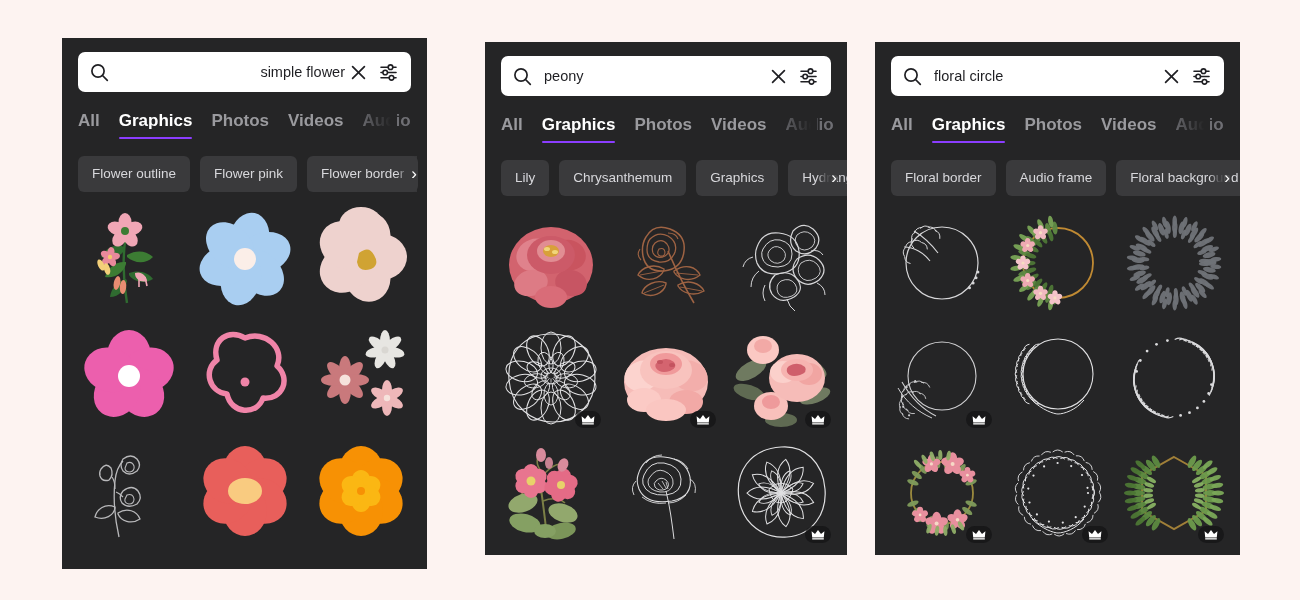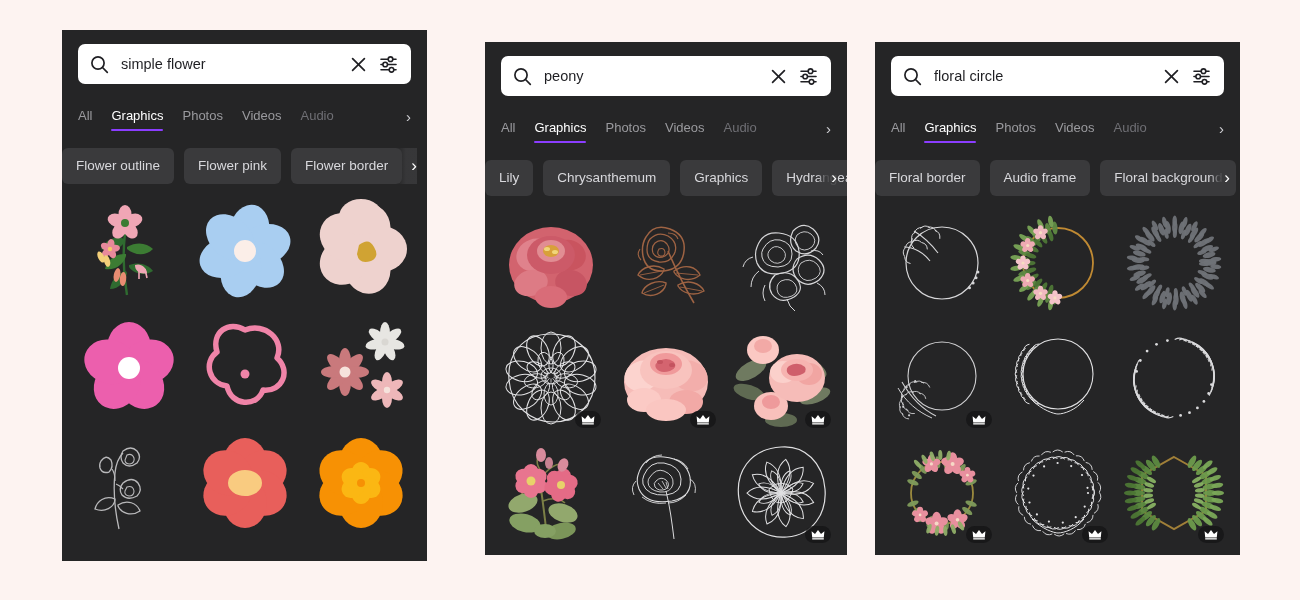--- a/index.html
+++ b/index.html
@@ -14,21 +14,21 @@
     width: 1300px; height: 600px;
     background: #fdf3f1;
   }
   .panel {
     position: absolute;
     background: #252526;
     overflow: hidden;
     display: flex;
     flex-direction: column;
   }
-  #panel-0 { left: 62px;  top: 30px; width: 365px; height: 531px; }
+  #panel-0 { left: 62px;  top: 38px; width: 365px; height: 531px; text-align: right; }
   #panel-1 { left: 485px; top: 42px; width: 362px; height: 513px; }
   #panel-2 { left: 875px; top: 42px; width: 365px; height: 513px; justify-content: space-between; }
 
   
   .searchbar {
     margin: 14px 16px 0 16px;
     height: 40px;
     background: #ffffff;
     border-radius: 7px;
     display: flex;
@@ -57,22 +57,22 @@
   .tabs {
     margin: 15px 0 0 0;
     padding: 0 16px;
     display: flex;
     align-items: flex-end;
     position: relative;
     height: 32px;
     box-sizing: border-box;
   }
   .tab {
-    font-size: 13px;
-    font-weight: normal;
+    font-size: 17px;
+    font-weight: bold;
     color: #9a9a9e;
     margin-right: 19px;
     white-space: nowrap;
     position: relative;
     padding-bottom: 8px;
     cursor: pointer;
   }
   .tab.active { color: #ffffff; }
   .tab.active:after {
     content: "";
@@ -95,21 +95,21 @@
     position: absolute;
     right: 30px; top: 0; bottom: 0; width: 38px;
     background: linear-gradient(to right, rgba(37,37,38,0), #252526 85%);
     pointer-events: none;
   }
 
   
   .chips-wrap { position: relative; margin-top: 17px; height: 36px; }
   .chips {
     display: flex;
-    padding: 0 0;
+    padding: 0 16px;
     gap: 10px;
     height: 36px;
     align-items: center;
   }
   .chip {
     background: #3a3a3c;
     color: #d8d8dc;
     font-size: 13.5px;
     border-radius: 6px;
     padding: 0 14px;

